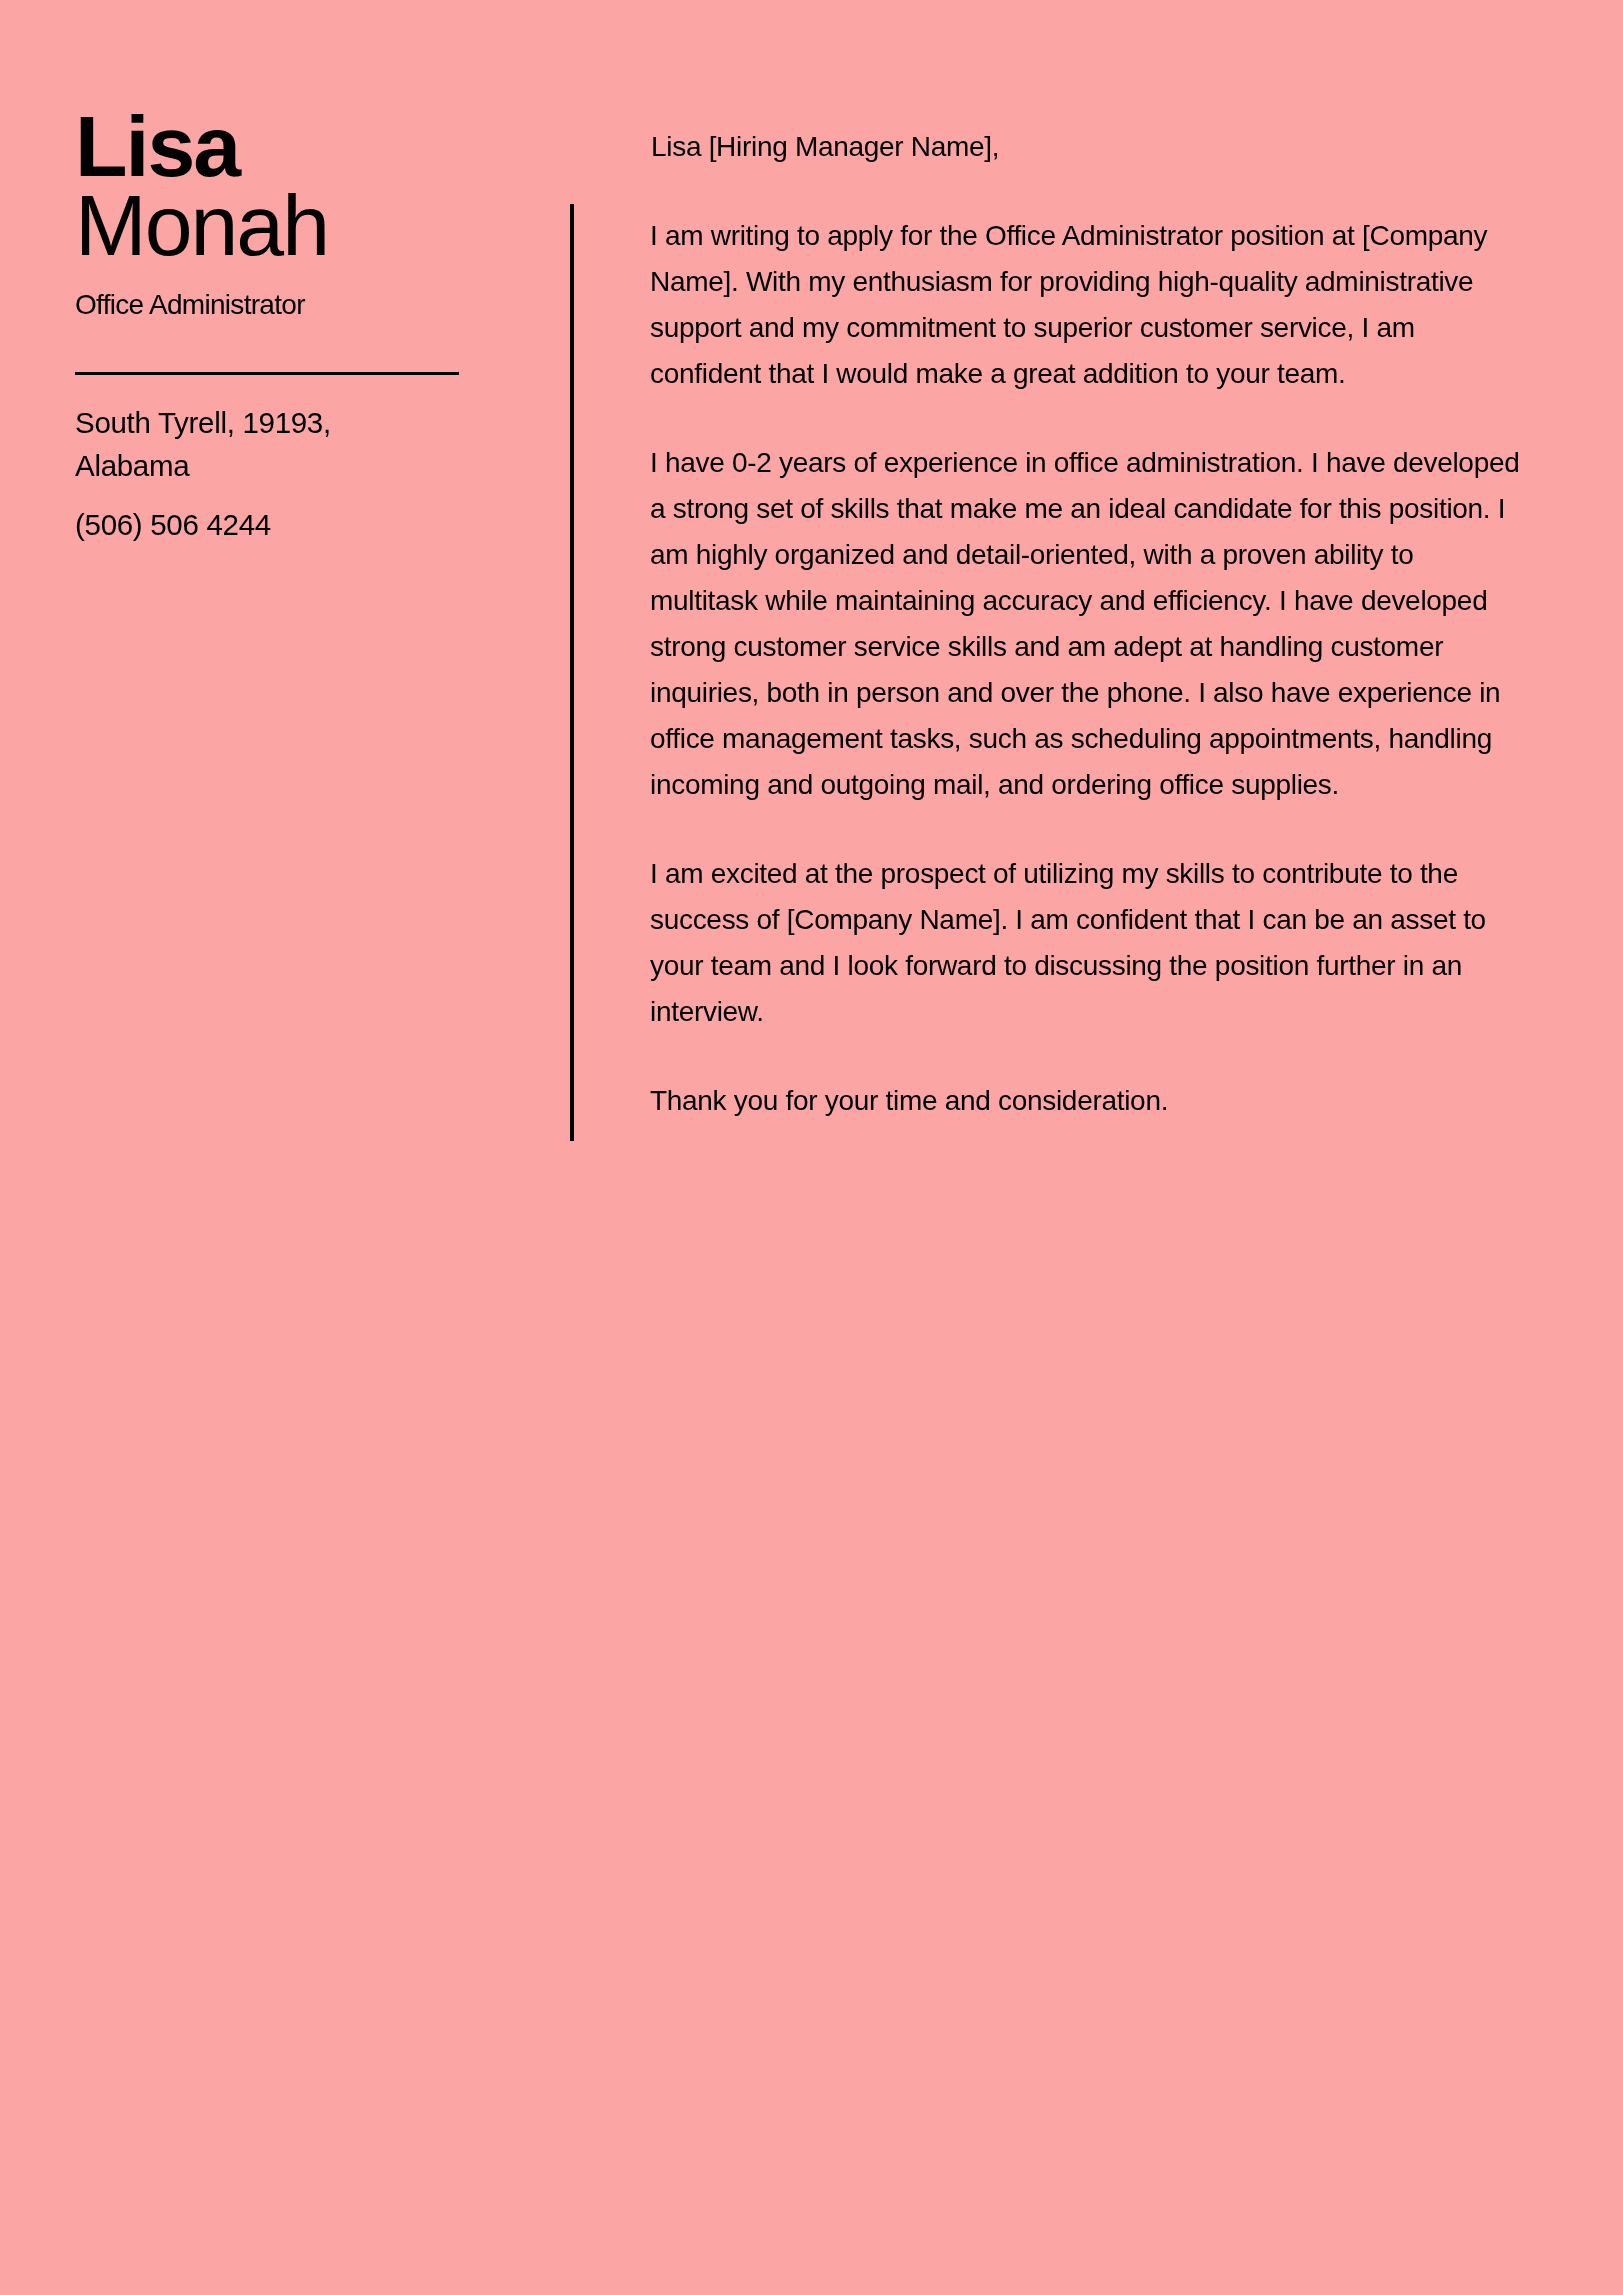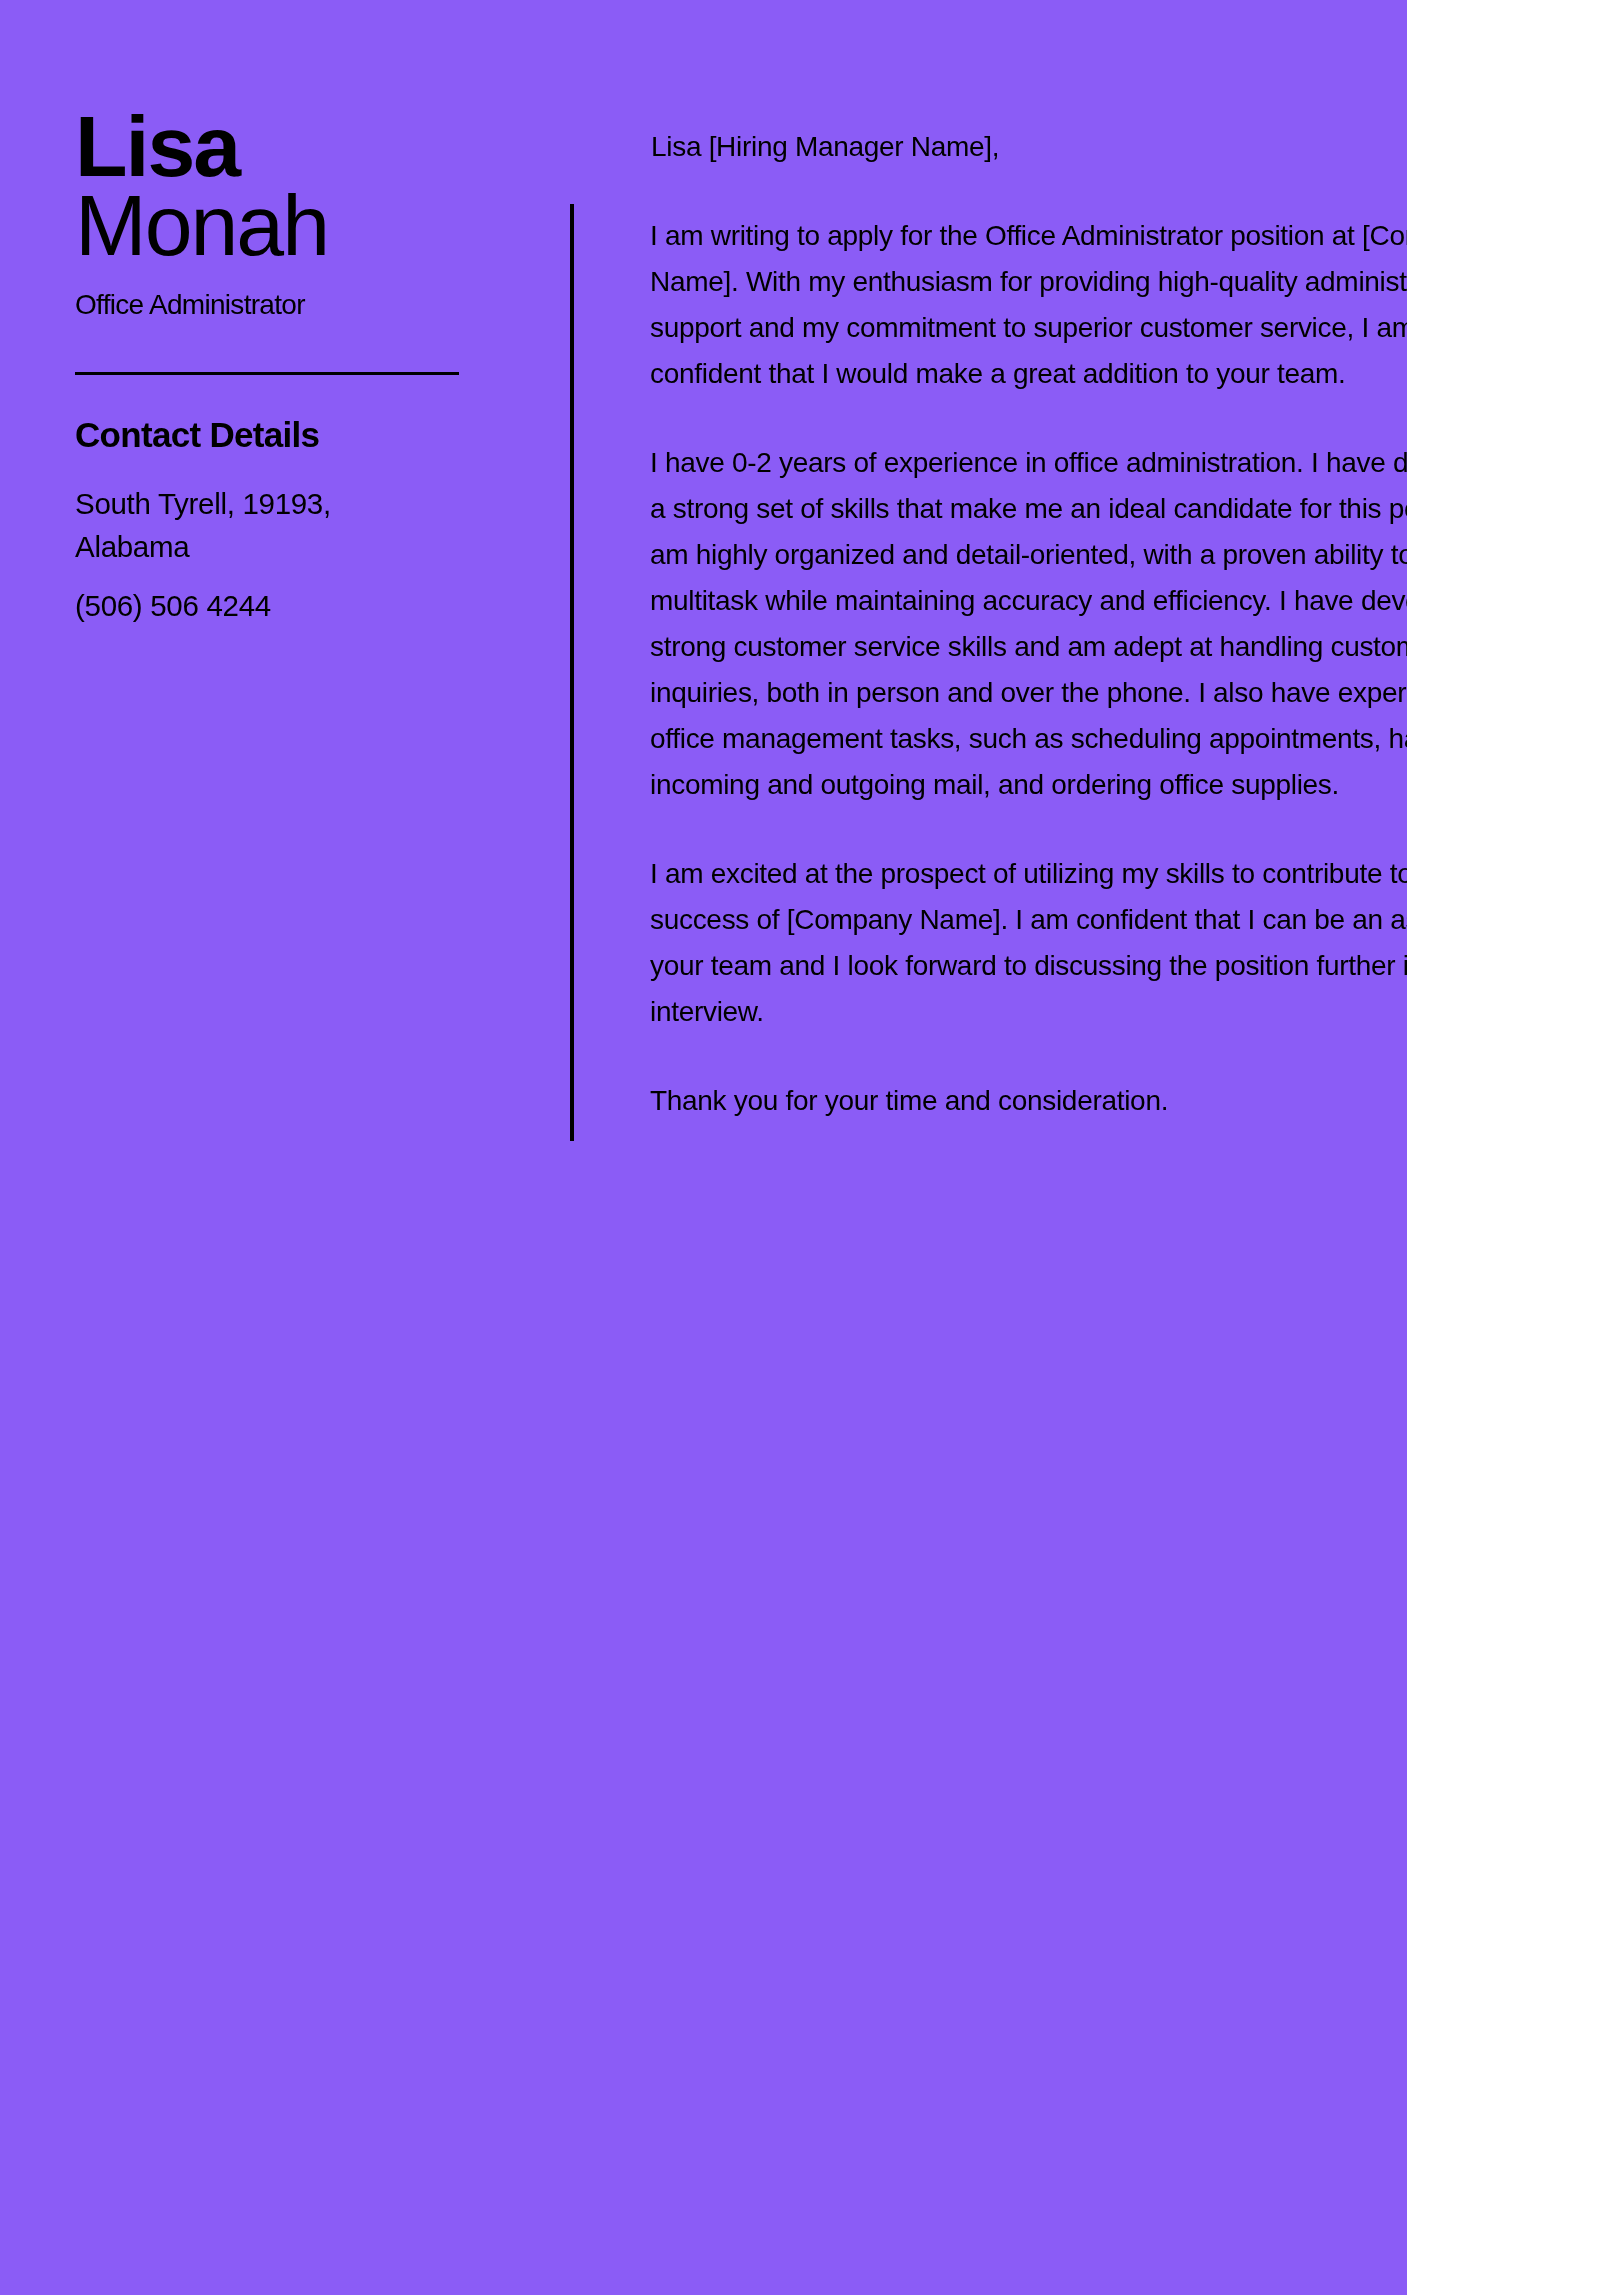--- a/index.html
+++ b/index.html
@@ -2,23 +2,23 @@
 <html style="font-size:10.5px"><head>
 <meta charset="utf-8">
 <style>
   html, body {
     margin: 0;
     padding: 0;
     background: #ffffff;
   }
   .page {
     position: relative;
-    width: 1407px;
+    width: 1623px;
     height: 2295px;
-    background: #8b5cf6;
+    background: #fca5a5;
     color: #000000;
     font-family: "Liberation Sans", "DejaVu Sans", sans-serif;
     overflow: hidden;
   }
 
   
   .sidebar {
     position: absolute;
     left: 75px;
     top: 107px;
@@ -104,21 +104,20 @@
   <aside class="sidebar">
     <h1 class="person-name">
       <span class="name-first">Lisa</span>
       <span class="name-last">Monah</span>
     </h1>
 
     <div class="job-title">Office Administrator</div>
 
     <div class="divider"></div>
 
-    <h2 class="contact-heading">Contact Details</h2>
 
     <div class="contact-item contact-address">
       <div class="address-line">South Tyrell, 19193,</div>
       <div class="address-line">Alabama</div>
     </div>
 
     <div class="contact-item contact-phone">(506) 506 4244</div>
 
   </aside>
 

